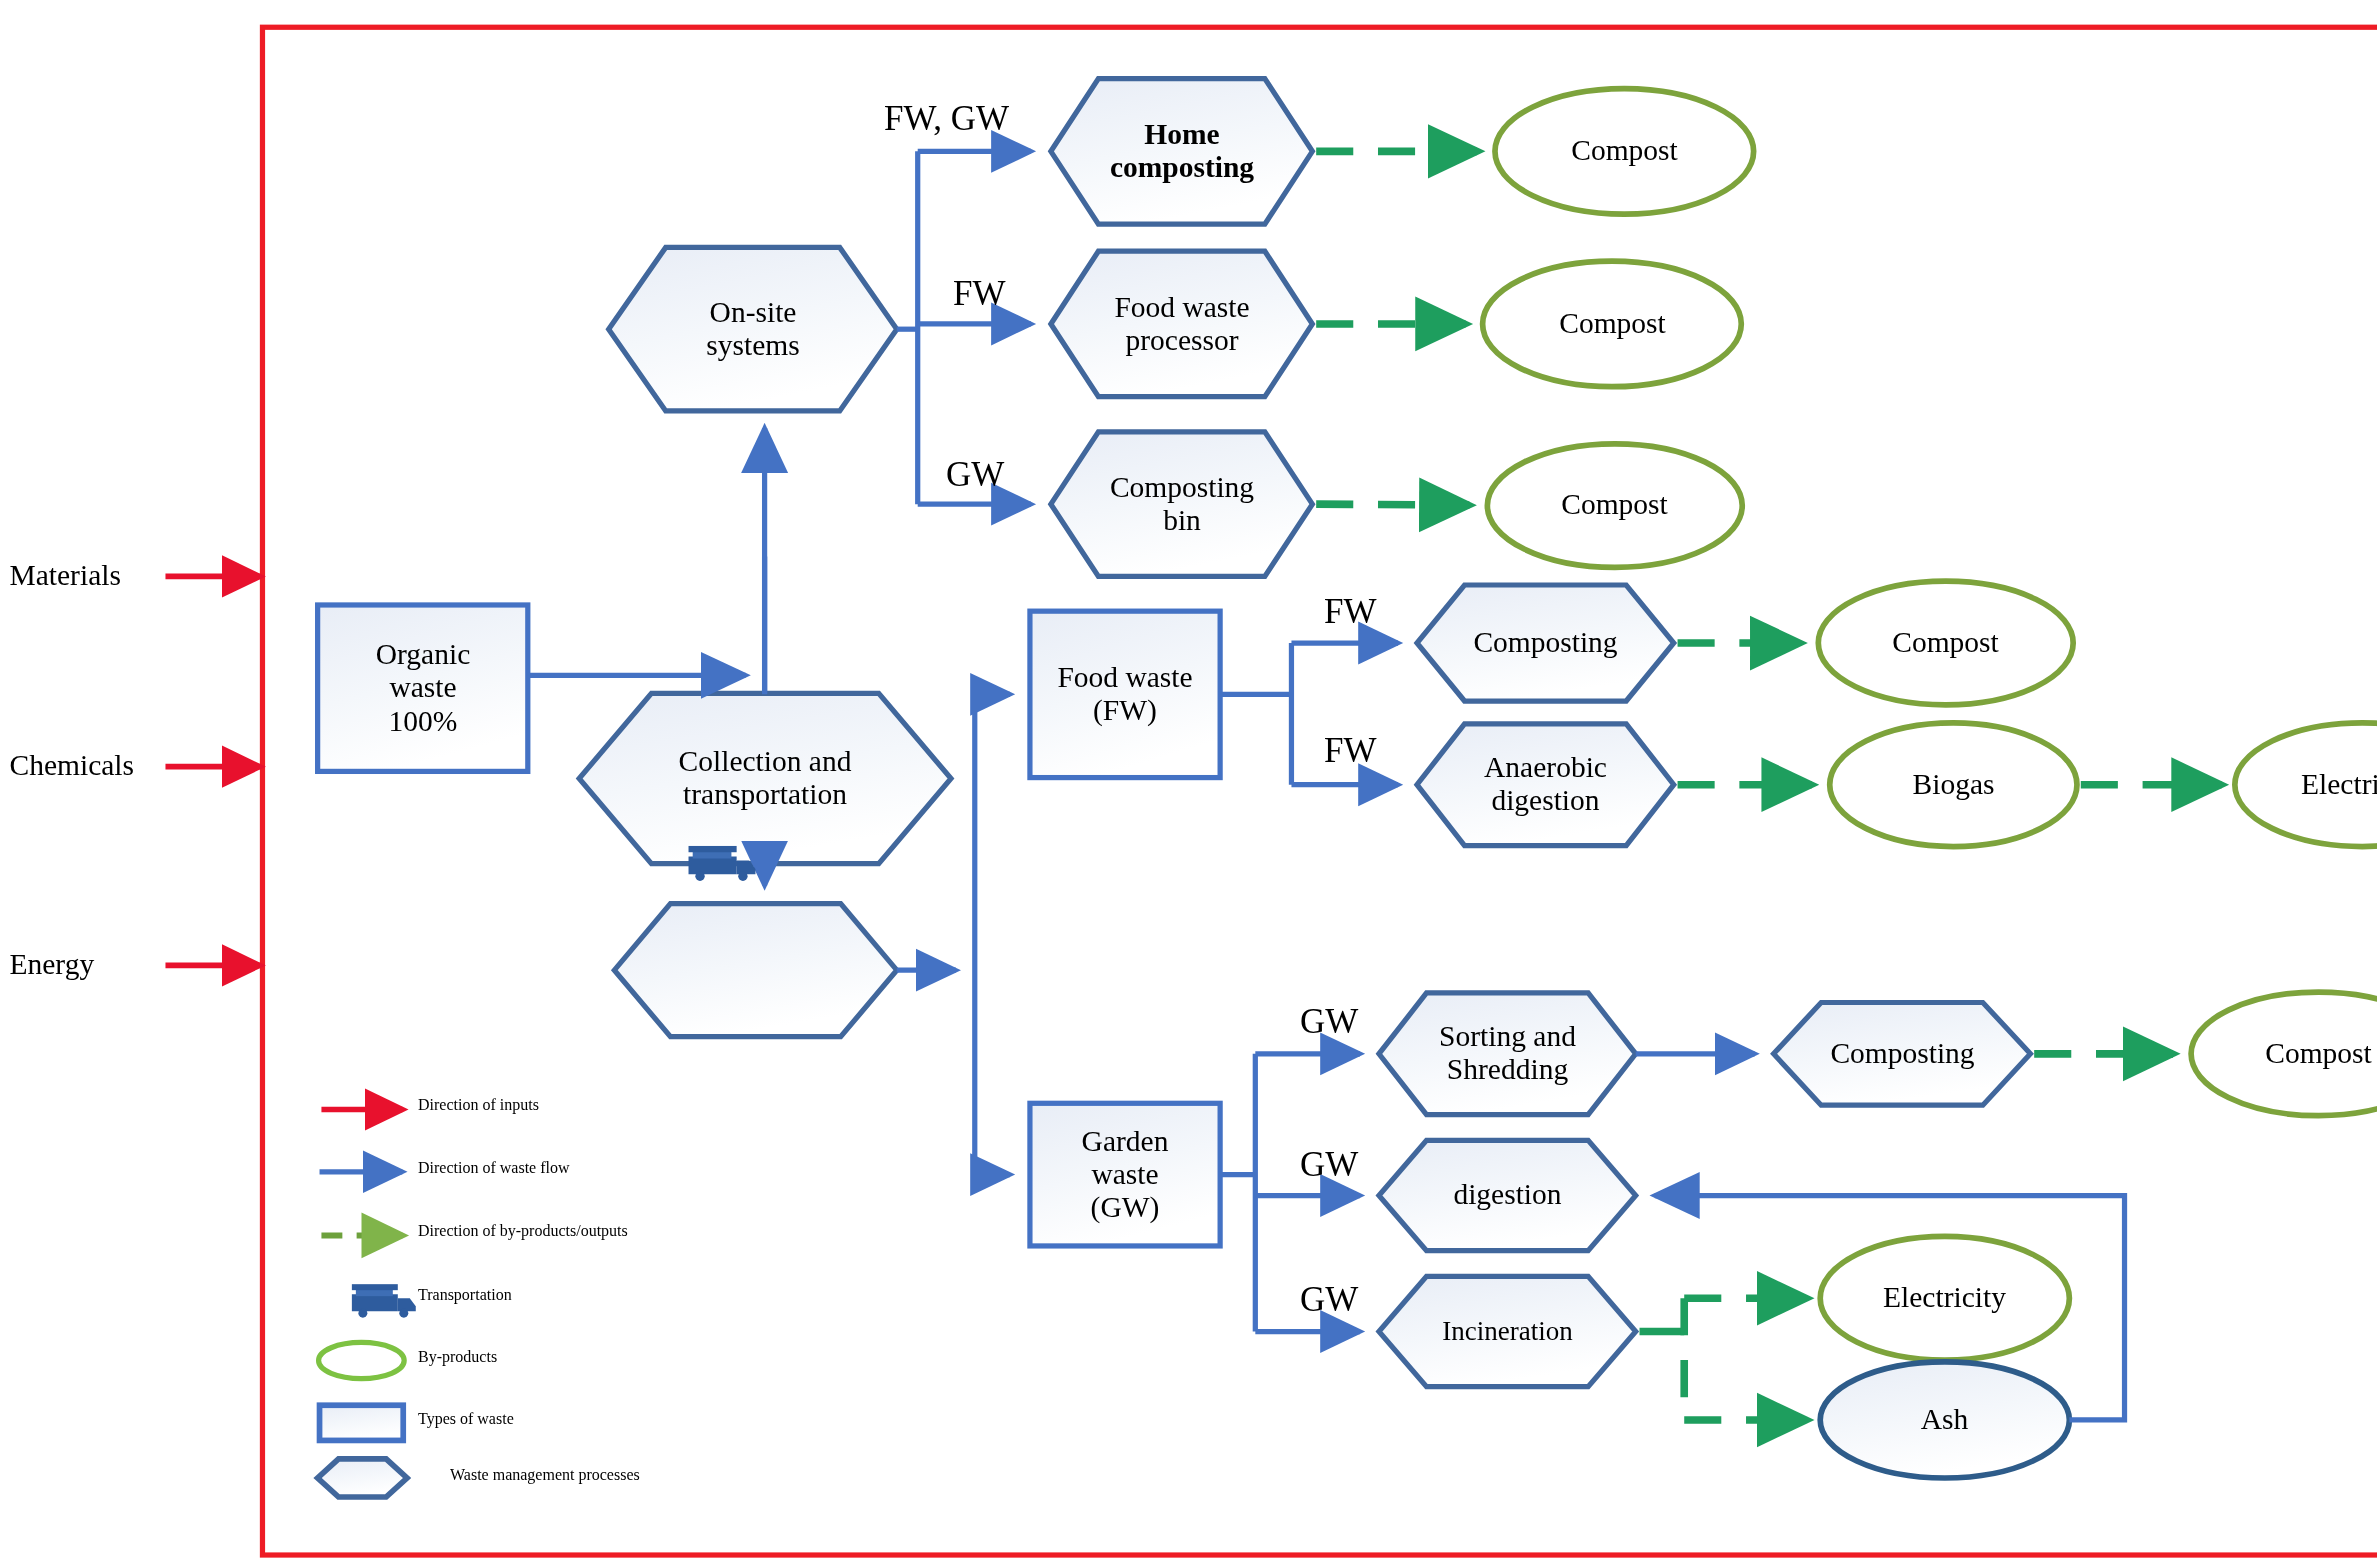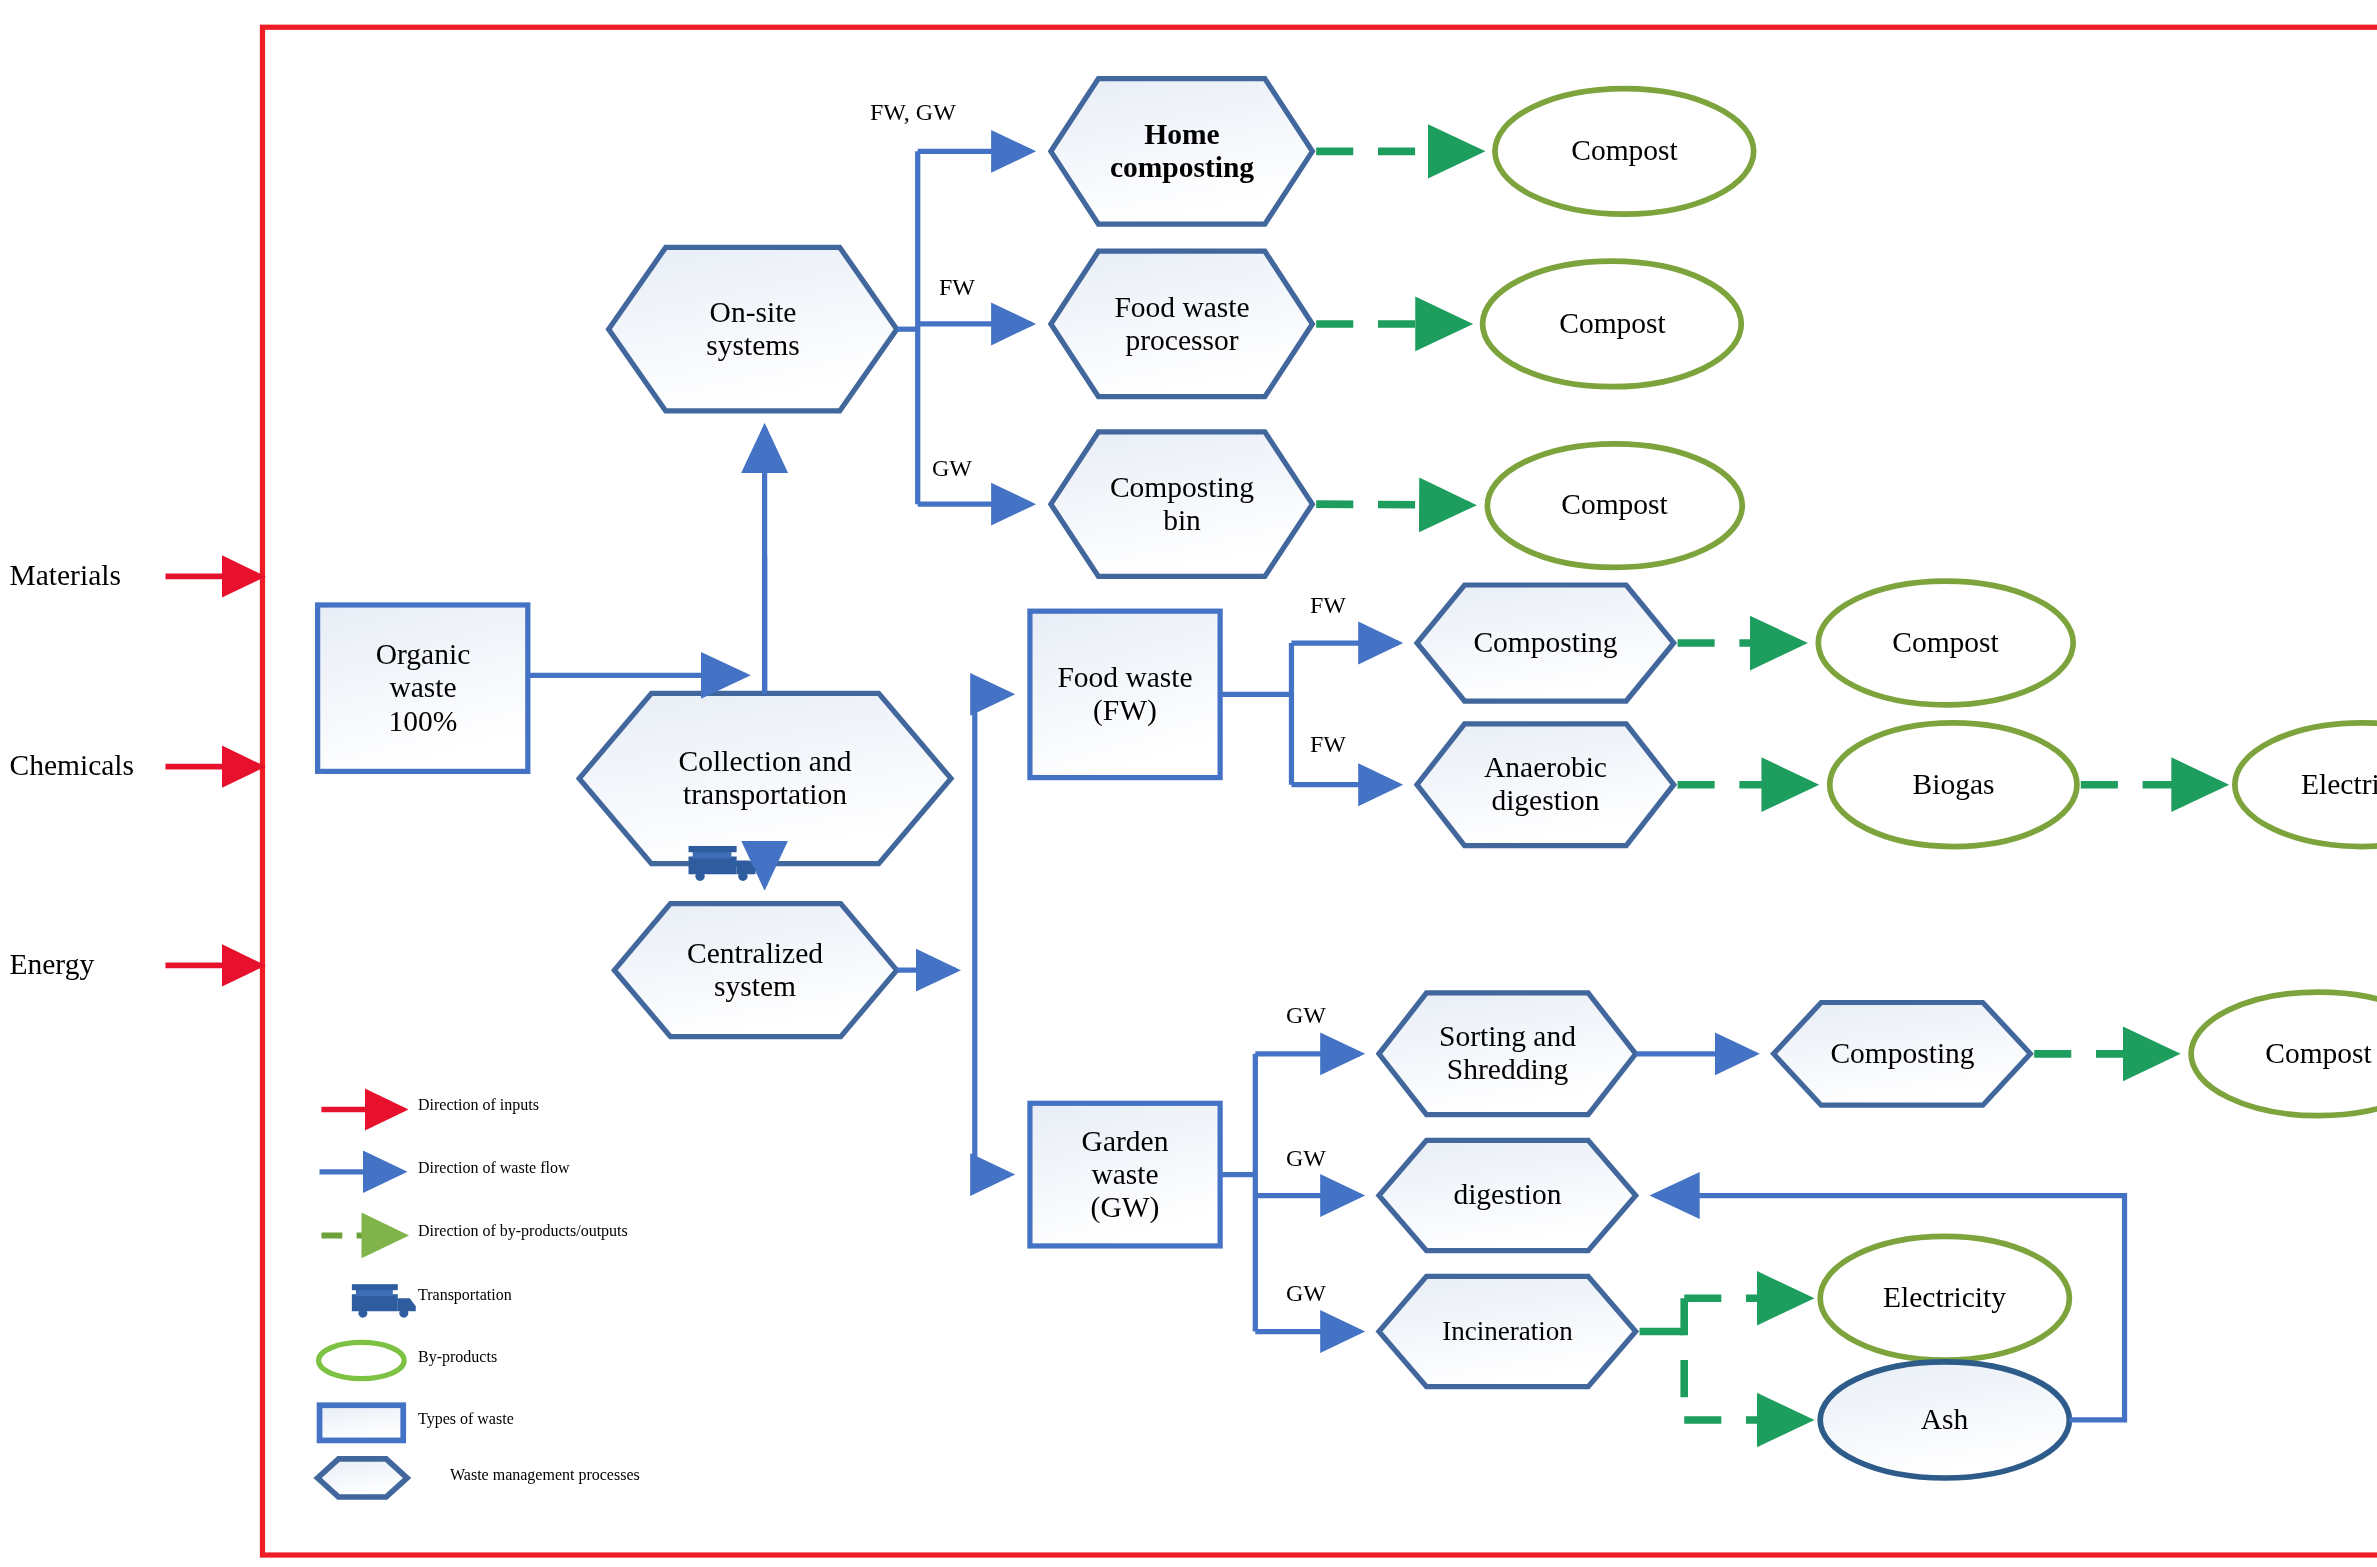--- a/index.html
+++ b/index.html
@@ -3,21 +3,21 @@
 <meta charset="utf-8">
 <style>
   html,body{margin:0;padding:0;background:#fff;}
   body{width:2814px;height:1568px;font-family:"Liberation Serif",serif;}
   #stage{position:relative;width:2814px;height:1568px;overflow:hidden;background:#fff;}
   svg.layer{position:absolute;left:0;top:0;width:2814px;height:1568px;}
   .node{position:absolute;display:flex;align-items:center;justify-content:center;text-align:center;
         color:#000;line-height:1.12;box-sizing:border-box;}
   .node span{display:block;width:100%;padding:0 4.8px;white-space:pre-line;}
   .lbl{position:absolute;color:#000;white-space:pre-line;line-height:1.15;}
-  .flowlbl{font-size:24px;}
+  .flowlbl{font-size:35px;margin-left:14px;}
   .iolbl{font-size:29.5px;}
   .legendlbl{font-size:16px;}
   .nodetext{font-size:29.5px;}
   .nodetext-sm{font-size:27px;}
 </style>
 </head>
 <body>
 
 <div id="stage">
 
@@ -196,24 +196,20 @@
 processor</span>
     </div>
   <div class="node nodetext" style="left:1051px;top:443px;width:262px;height:122px;">
       <span>Composting
 bin</span>
     </div>
   <div class="node nodetext" style="left:579px;top:713px;width:372px;height:130px;">
       <span>Collection and
 transportation</span>
     </div>
-  <div class="node nodetext" style="left:614px;top:913px;width:282px;height:114px;">
-      <span>Centralized
-system</span>
-    </div>
   <div class="node nodetext" style="left:1417px;top:600px;width:257px;height:86px;">
       <span>Composting</span>
     </div>
   <div class="node nodetext" style="left:1379px;top:999px;width:257px;height:108px;">
       <span>Sorting and
 Shredding</span>
     </div>
   <div class="node nodetext" style="left:1417px;top:729px;width:257px;height:110px;">
       <span>Anaerobic
 digestion</span>

